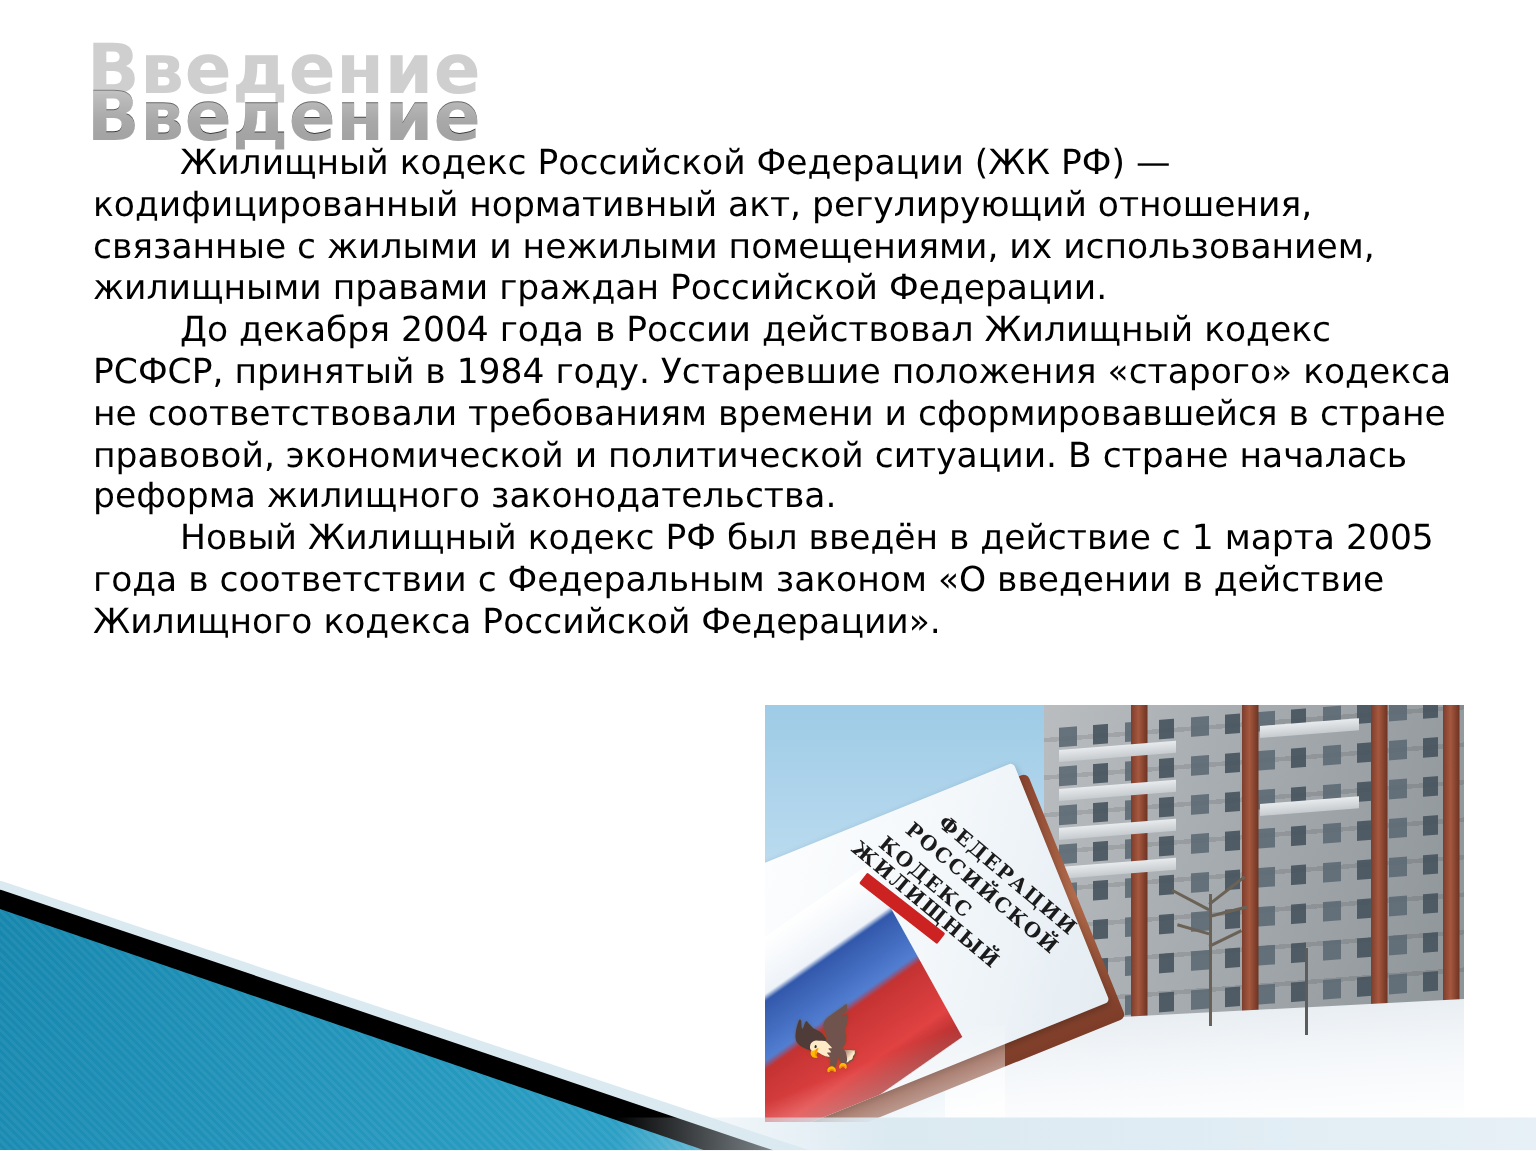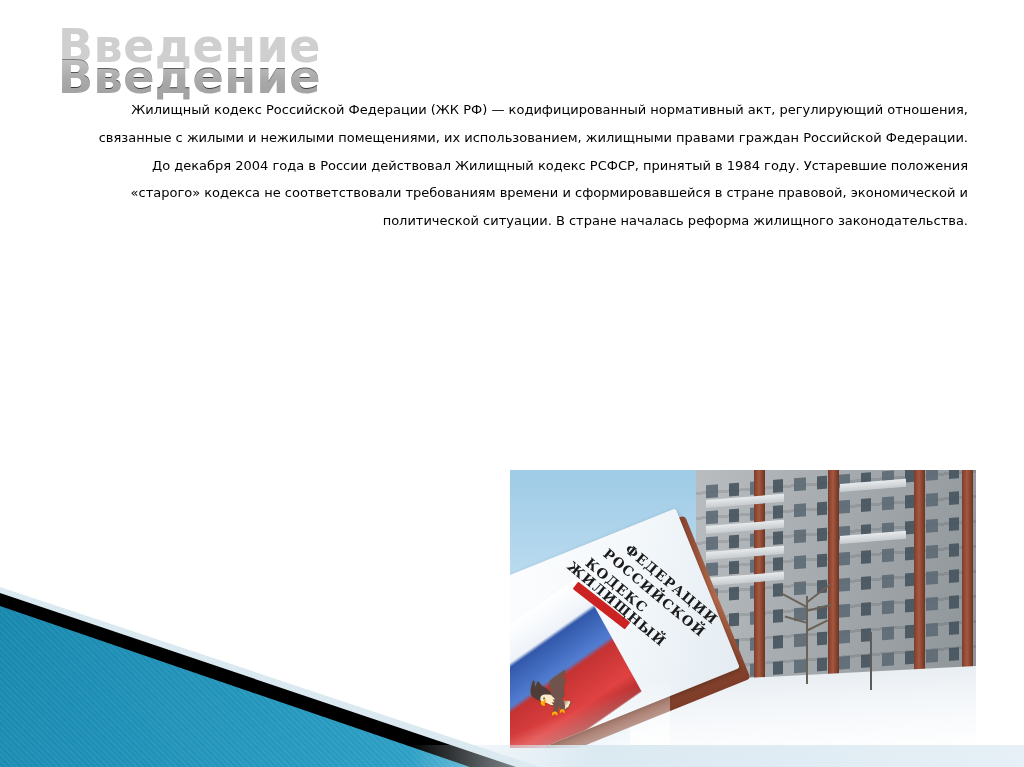--- a/index.html
+++ b/index.html
@@ -49,24 +49,24 @@
   }
   #title { z-index: 1; }
 
   
   #body-text {
     position: absolute;
     left: 62px;
     top: 96px;
     width: 906px;
     font-family: "DejaVu Sans", sans-serif;
-    font-size: 13px;
+    font-size: 23px;
     line-height: 27.8px;
     color: #000000;
-    text-align: right;
+    text-align: left;
   }
   #body-text p {
     margin: 0 0 0 0;
     text-indent: 58px;
   }
 
   
   #photo {
     position: absolute;
     left: 510px;
@@ -243,20 +243,21 @@
 <body>
 
 <div id="slide">
 
   <div id="title-shadowlayer">Введение</div>
   <h1 id="title">Введение</h1>
 
   <div id="body-text">
     <p>Жилищный кодекс Российской Федерации (ЖК РФ) — кодифицированный нормативный акт, регулирующий отношения, связанные с жилыми и нежилыми помещениями, их использованием, жилищными правами граждан Российской Федерации.</p>
     <p>До декабря 2004 года в России действовал Жилищный кодекс РСФСР, принятый в 1984 году. Устаревшие положения «старого» кодекса не соответствовали требованиям времени и сформировавшейся в стране правовой, экономической и политической ситуации. В стране началась реформа жилищного законодательства.</p>
+    <p>Новый Жилищный кодекс РФ был введён в действие с 1 марта 2005 года в соответствии с Федеральным законом «О введении в действие Жилищного кодекса Российской Федерации».</p>
   </div>
 
   <div id="photo">
     <div class="ph" id="sky"></div>
 
     <div class="ph" id="building">
       <div class="wrow" style="left:10px;  top:16px;  width:262px;"></div>
       <div class="wrow" style="left:10px;  top:42px;  width:262px;"></div>
       <div class="wrow" style="left:10px;  top:68px;  width:262px;"></div>
       <div class="wrow" style="left:10px;  top:94px;  width:262px;"></div>

